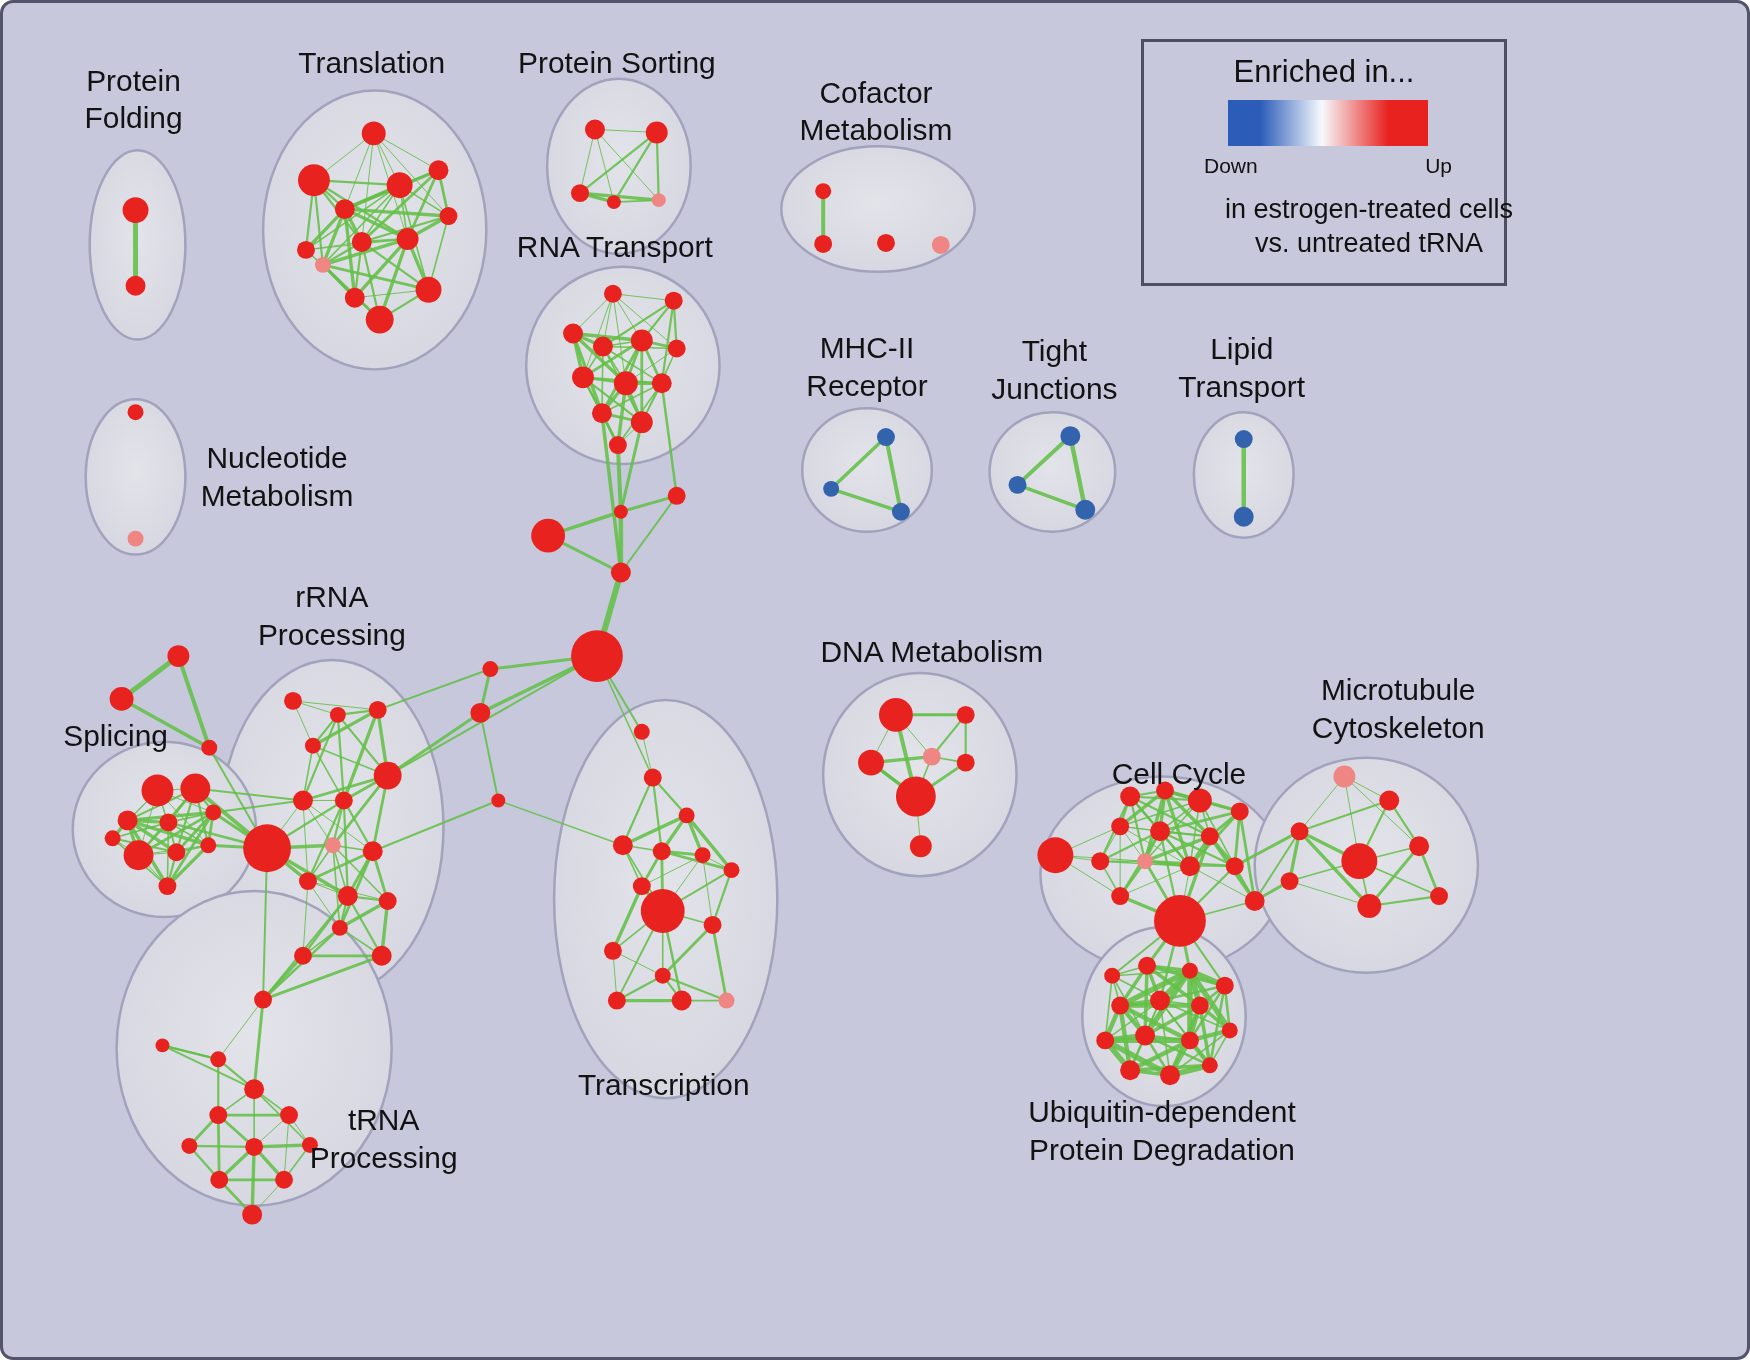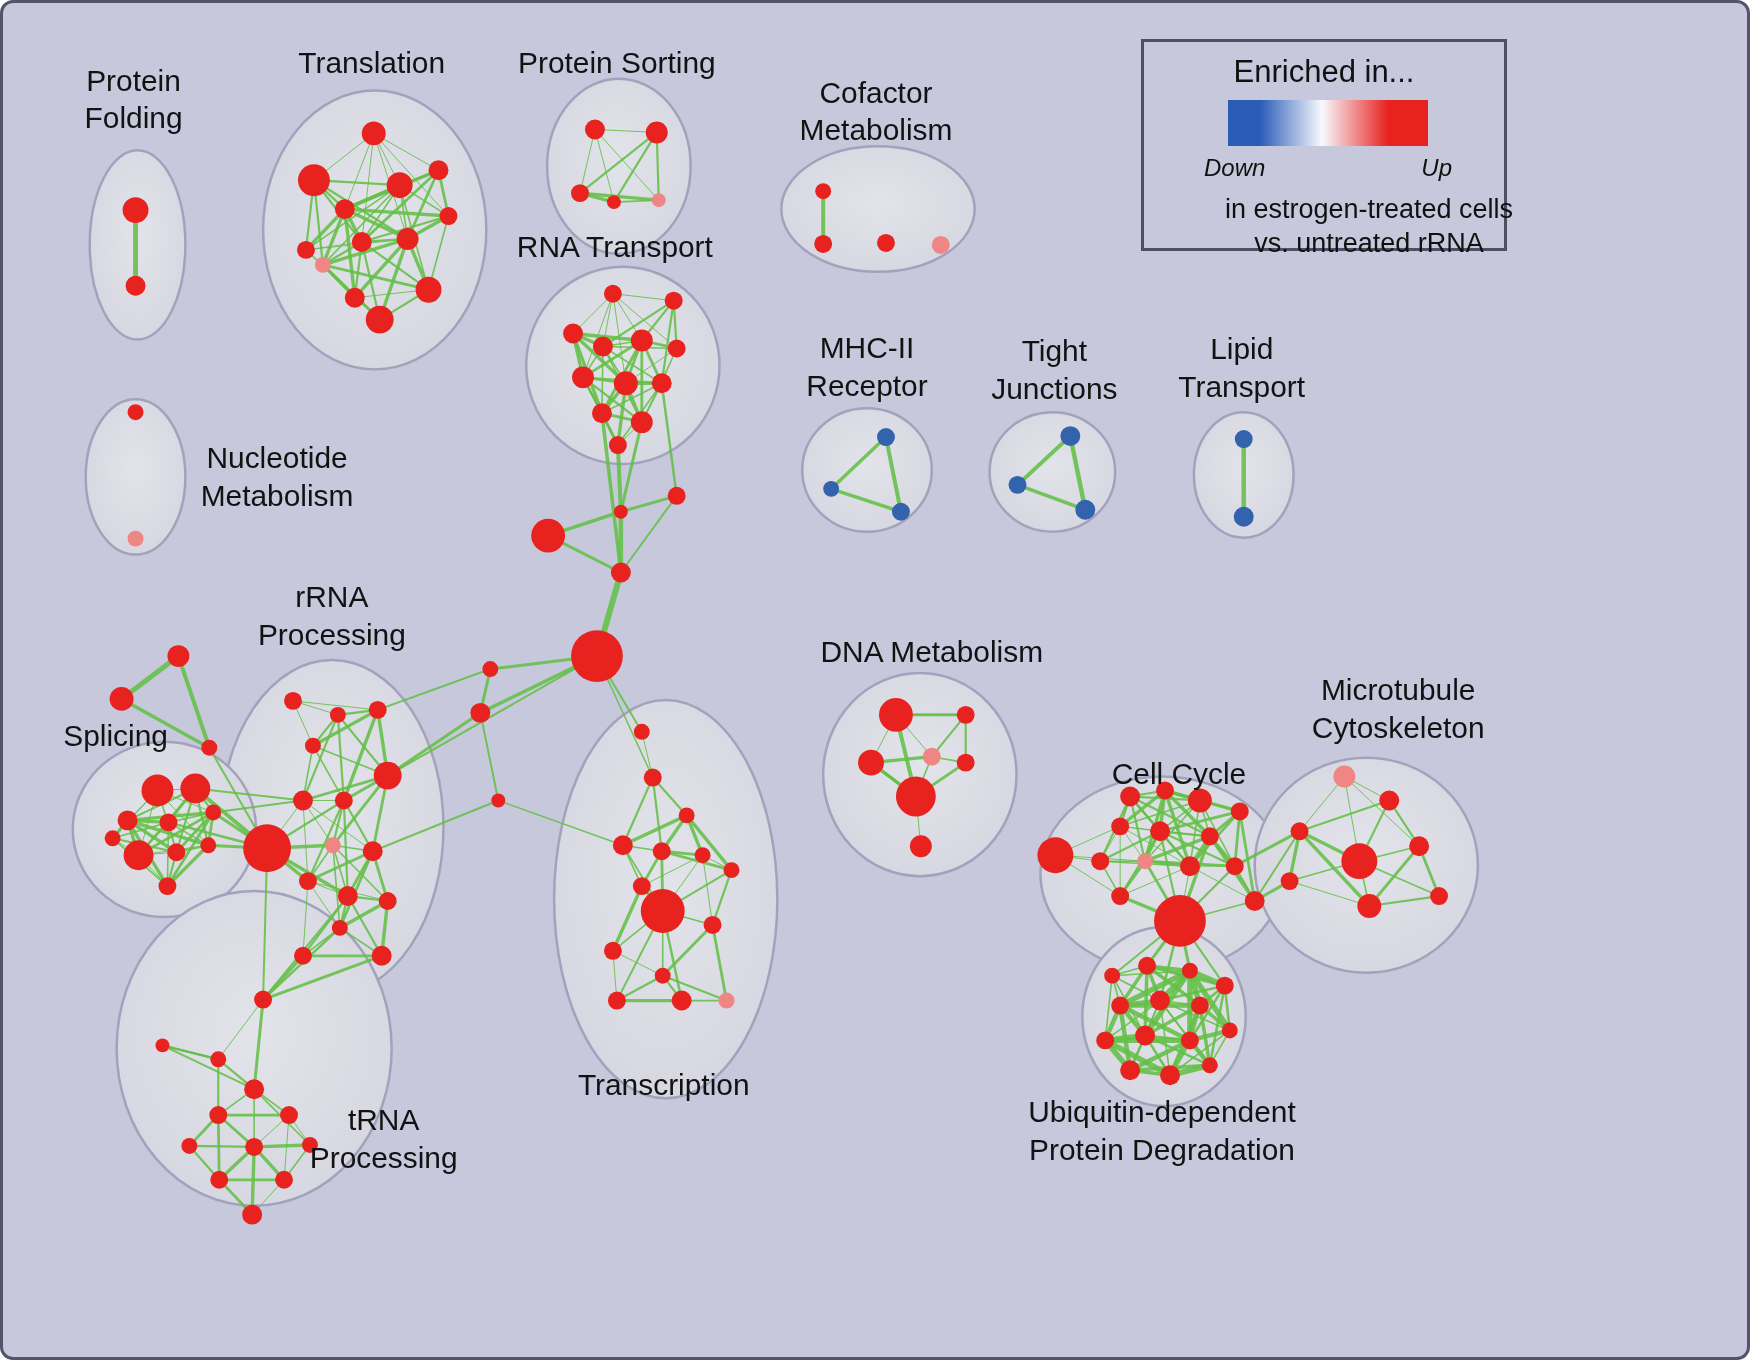--- a/index.html
+++ b/index.html
@@ -4,26 +4,26 @@
 <style>
   html,body{margin:0;padding:0;background:#ffffff;}
   .figure-wrap{
     position:relative;width:1750px;height:1360px;box-sizing:border-box;
     background:#c7c8dc;border:3px solid #53536b;border-radius:13px;
     font-family:"Liberation Sans",sans-serif;overflow:hidden;
   }
   .figure-wrap svg{position:absolute;left:0;top:0;width:100%;height:100%;}
   svg text{font-family:"Liberation Sans",sans-serif;}
   .legend{
-    position:absolute;left:1138px;top:36px;width:366px;height:212px;
+    position:absolute;left:1138px;top:36px;width:366px;height:247px;
     border:3px solid #4f4f63;box-sizing:border-box;text-align:center;color:#111;
   }
   .legend-title{font-size:31px;margin-top:12px;}
   .legend-bar{position:absolute;left:84px;top:58px;width:200px;height:46px;}
-  .legend-ends{position:absolute;left:60px;top:112px;width:248px;display:flex;justify-content:space-between;font-size:24px;font-style:italic;}
+  .legend-ends{position:absolute;left:60px;top:112px;width:248px;display:flex;justify-content:space-between;font-size:21px;}
   .legend-cap{position:absolute;left:0;width:100%;font-size:27px;padding-left:45px;}
   .cap1{top:152px;}
   .cap2{top:186px;}
 </style>
 </head>
 <body>
 
 <div class="figure-wrap">
 
   <svg id="net" viewBox="0 0 1750 1360" preserveAspectRatio="none">
@@ -712,16 +712,16 @@
     </svg>
 
   <div class="legend">
     <div class="legend-title">Enriched in...</div>
     <div class="legend-bar" id="legend-bar" style="background: linear-gradient(to right, rgb(43, 92, 184) 0%, rgb(43, 92, 184) 16%, rgb(247, 249, 253) 47%, rgb(232, 35, 31) 80%, rgb(232, 35, 31) 100%);"></div>
     <div class="legend-ends">
       <span>Down</span>
       <span>Up</span>
     </div>
     <div class="legend-cap cap1">in estrogen-treated cells</div>
-    <div class="legend-cap cap2">vs. untreated rRNA</div>
+    <div class="legend-cap cap2">vs. untreated tRNA</div>
   </div>
 
 </div>
 
 </body></html>

